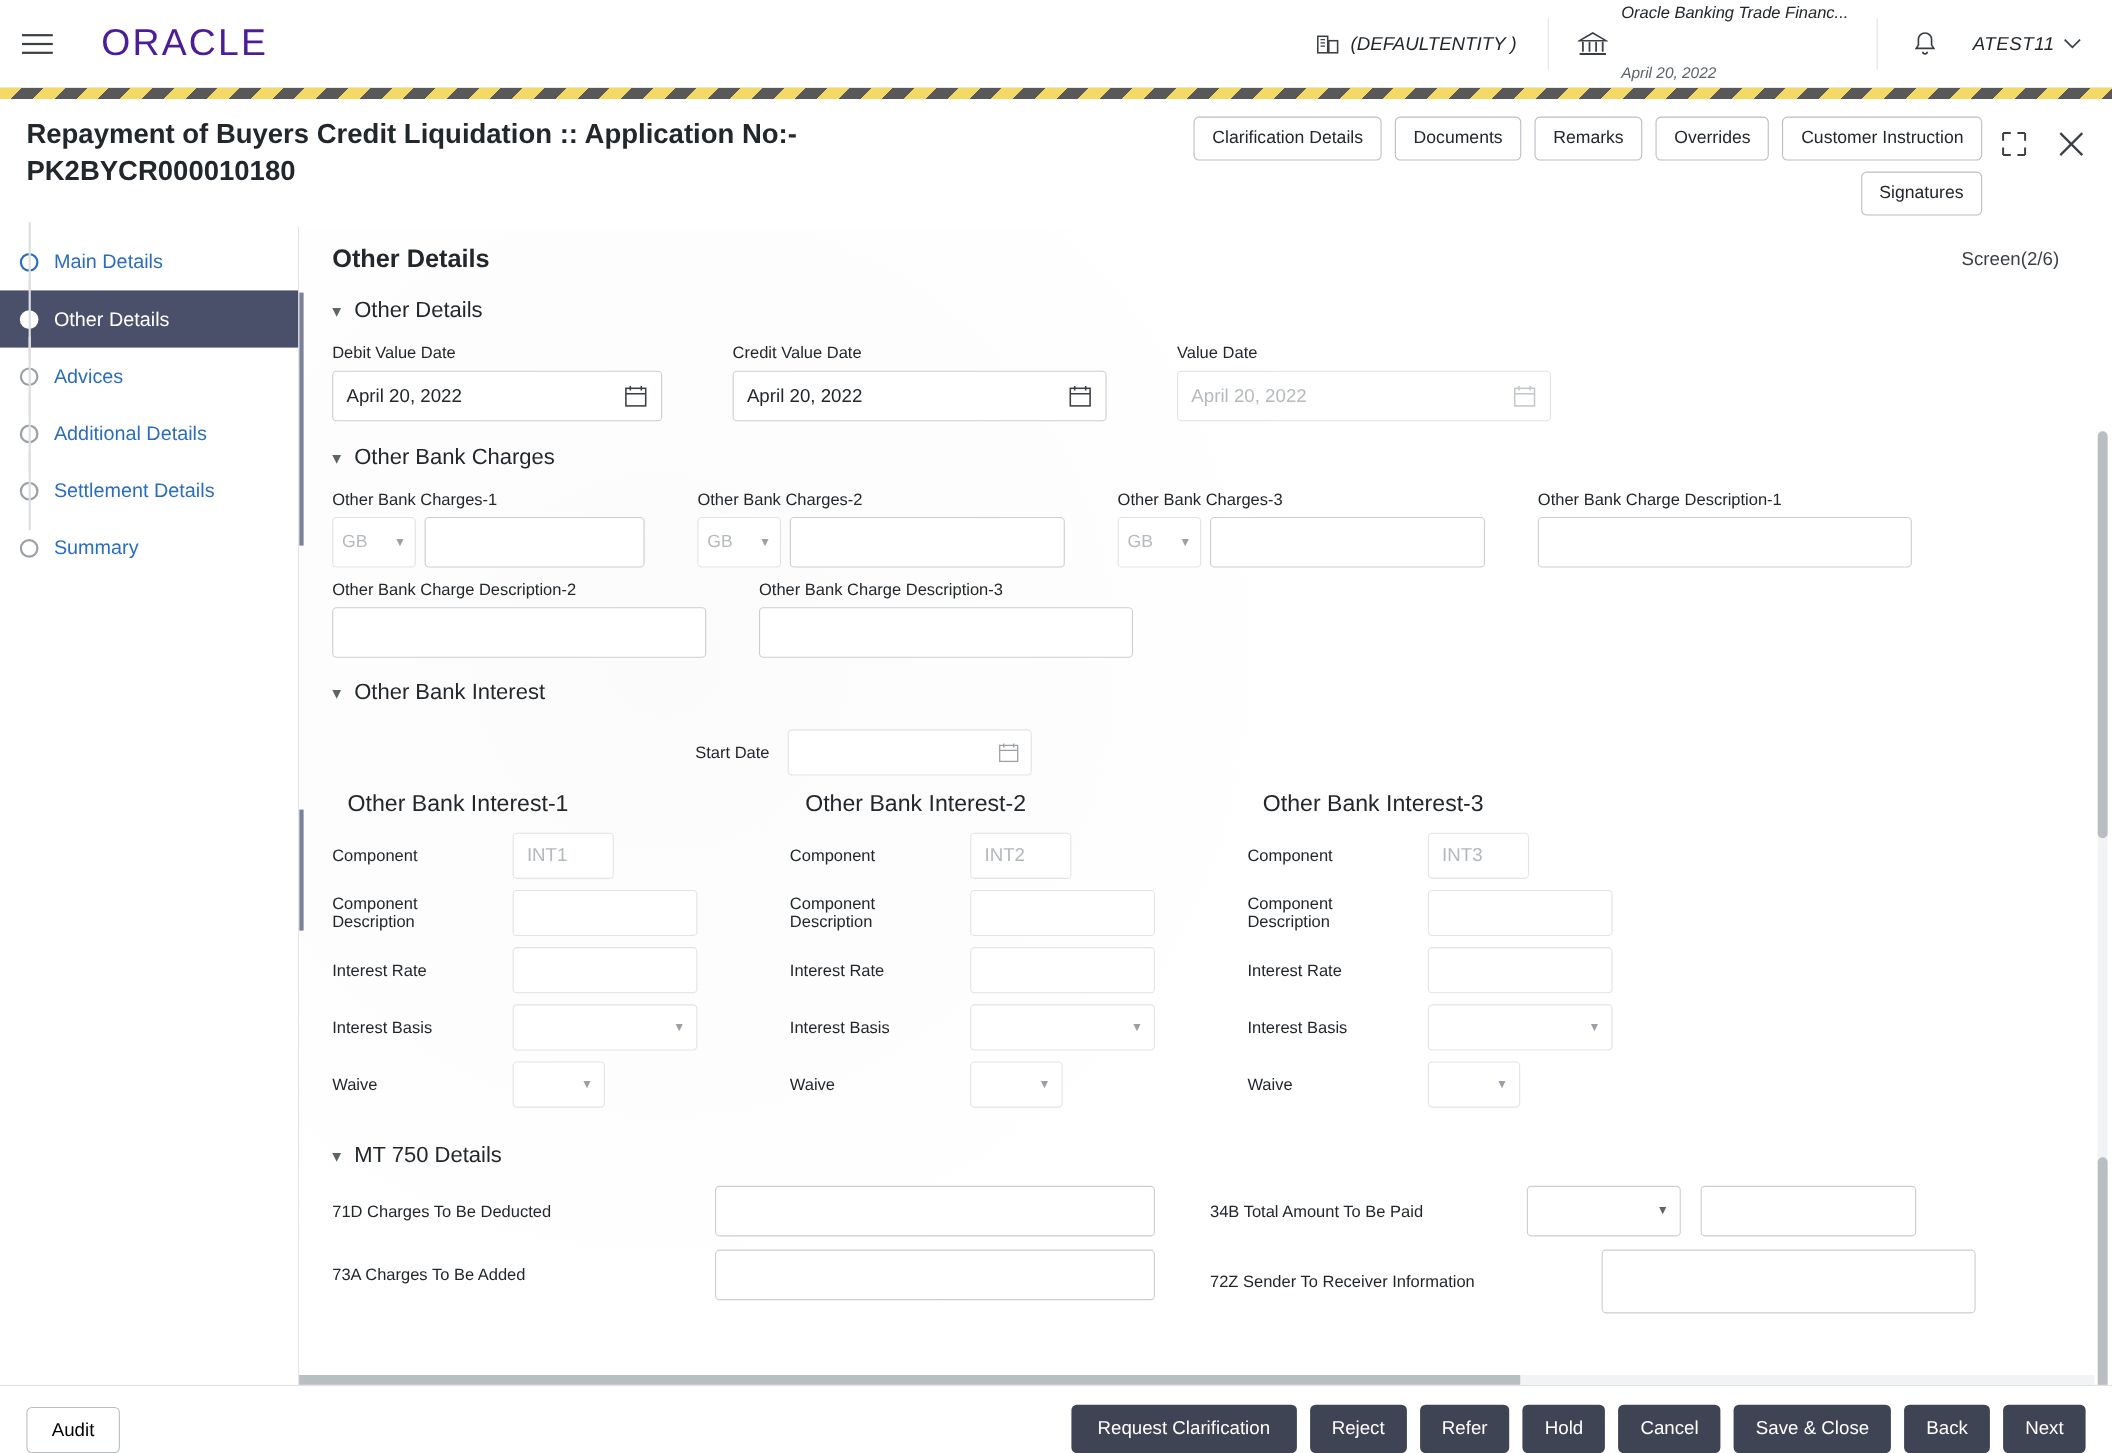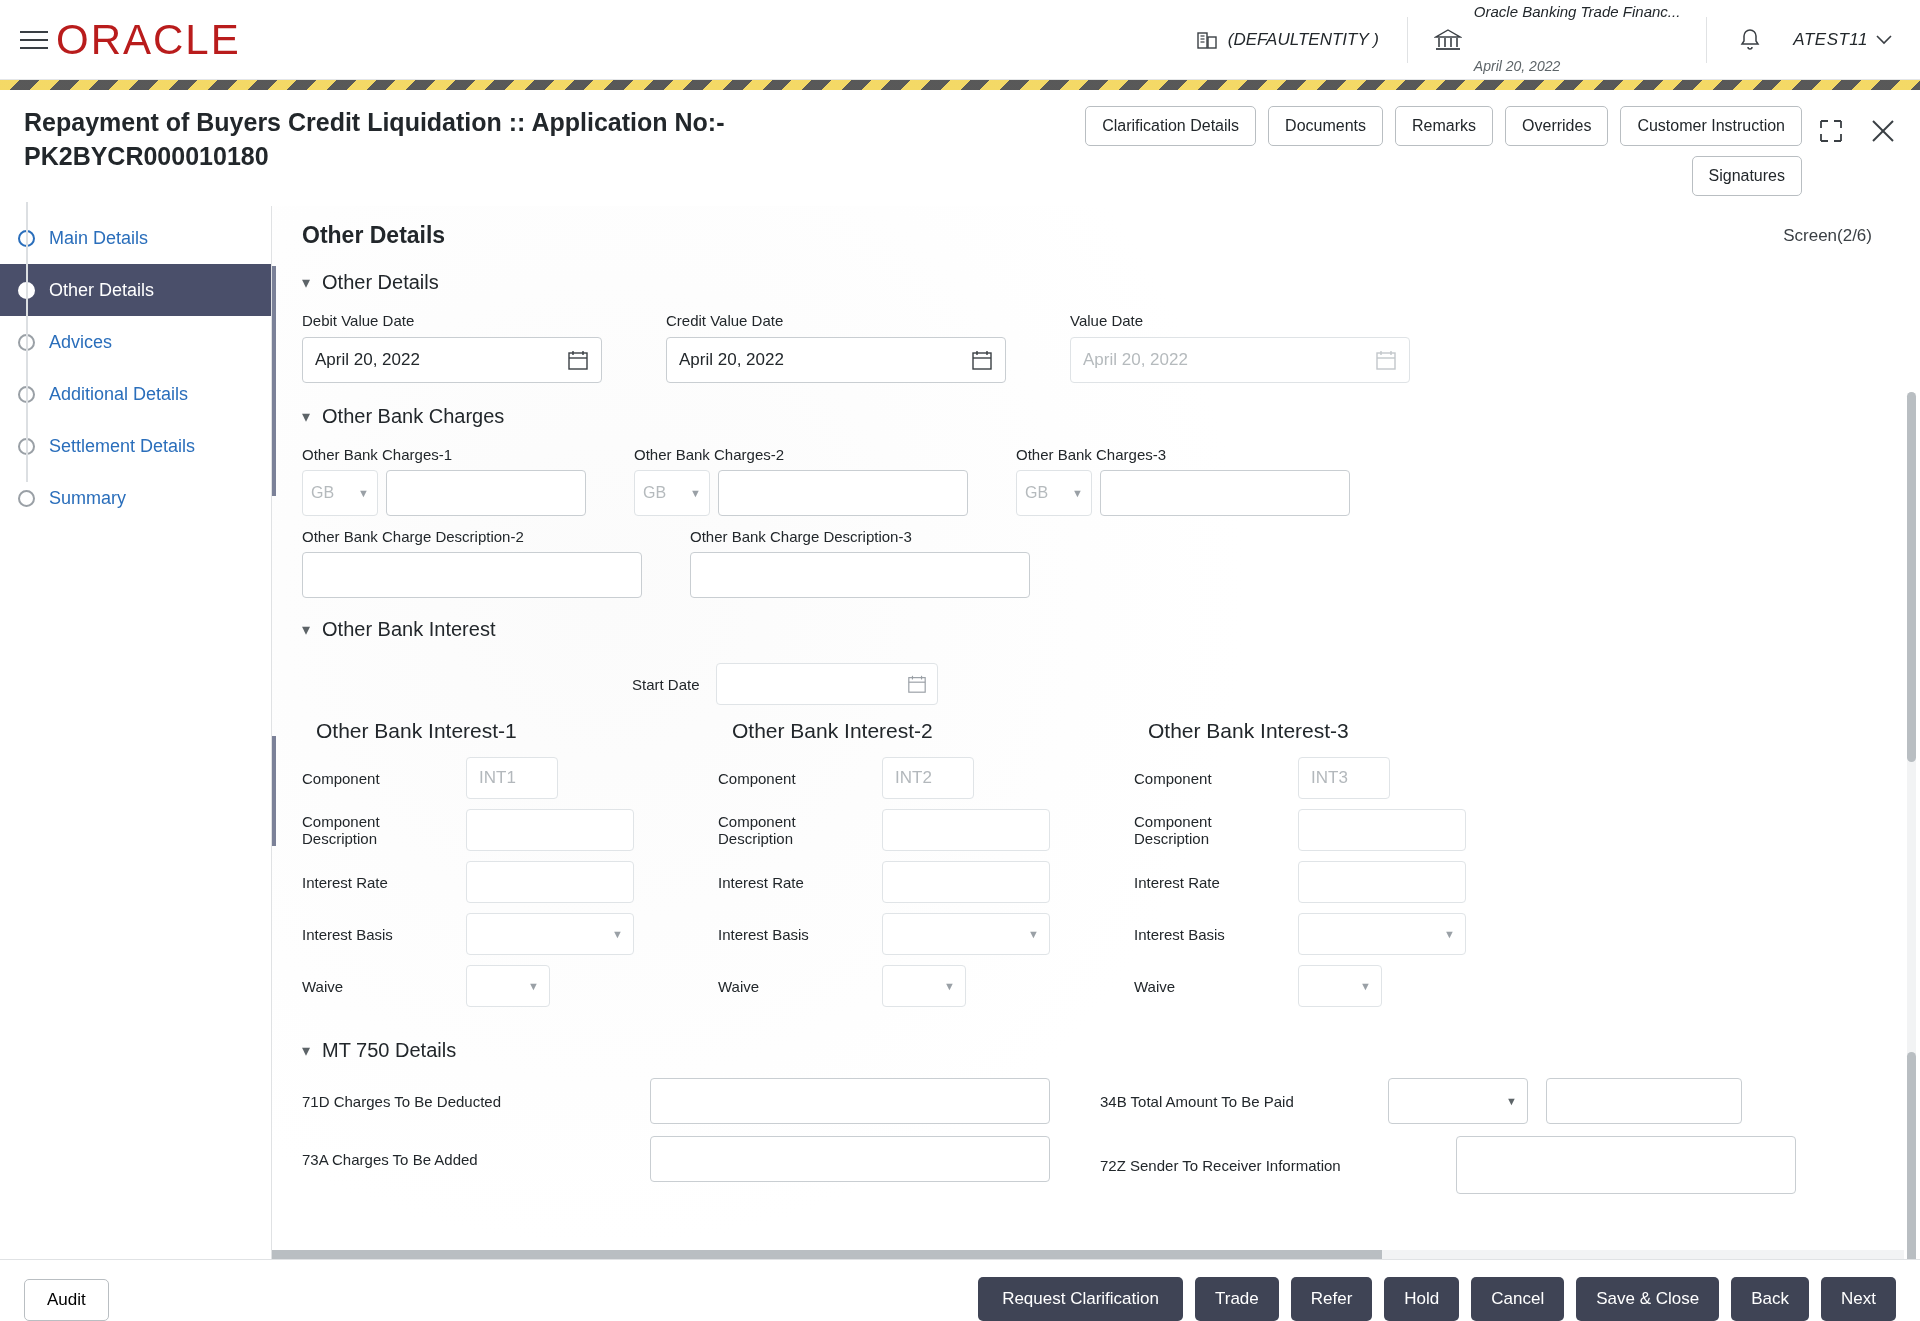--- a/index.html
+++ b/index.html
@@ -17,21 +17,21 @@
   .topbar{
     height:80px; width:100%;
     display:flex; align-items:center;
     border-bottom:1px solid #e4e6e8;
     background:#fff;
     position:relative;
   }
   .hamburger{ margin-left:20px; width:36px; height:36px; display:flex; flex-direction:column; justify-content:center; gap:6px; cursor:pointer;}
   .hamburger span{ display:block; height:2px; background:#3a3f44; width:28px;}
   .oracle-logo{
-    color:#b91c1c; font-size:42px; letter-spacing:2px;
+    margin-left:36px; color:#4c1d95; font-size:34px; letter-spacing:2px;
     font-weight:400;
   }
   .top-right{ margin-left:auto; display:flex; align-items:center; height:100%;font-style:italic; }
   .entity{
     display:flex; align-items:center; gap:10px; padding:0 28px; height:46px;
     font-size:17px; color:#22272b; border-right:1px solid #e0e2e4;
   }
   .bank-block{
     display:flex; align-items:center; gap:12px; padding:0 26px; height:46px;
     border-right:1px solid #e0e2e4;
@@ -426,20 +426,26 @@
               <div class="sel-sm">
                 <span>GB</span>
                 <span class="caret">▼</span>
               </div>
               <div class="input in-250" style="width:250px;">
                 <span></span>
               </div>
             </div>
           </div>
 
+          <div class="charge-col">
+            <span class="lbl-sm">Other Bank Charge Description-1</span>
+            <div class="input in-340">
+              <span></span>
+            </div>
+          </div>
         </div>
 
         <div class="desc-row">
           <div class="charge-col">
             <span class="lbl-sm">Other Bank Charge Description-2</span>
             <div class="input in-340">
               <span></span>
             </div>
           </div>
           <div class="charge-col">
@@ -610,21 +616,21 @@
 </div>
 
 <div class="hscroll">
   <div class="hthumb"></div>
 </div>
 
 <div class="footer">
   <button class="audit">Audit</button>
   <div class="footer-right">
     <button class="fbtn wide">Request Clarification</button>
-    <button class="fbtn">Trade</button>
+    <button class="fbtn">Reject</button>
     <button class="fbtn">Refer</button>
     <button class="fbtn">Hold</button>
     <button class="fbtn">Cancel</button>
     <button class="fbtn">Save &amp; Close</button>
     <button class="fbtn">Back</button>
     <button class="fbtn">Next</button>
   </div>
 </div>
 
 </body></html>

